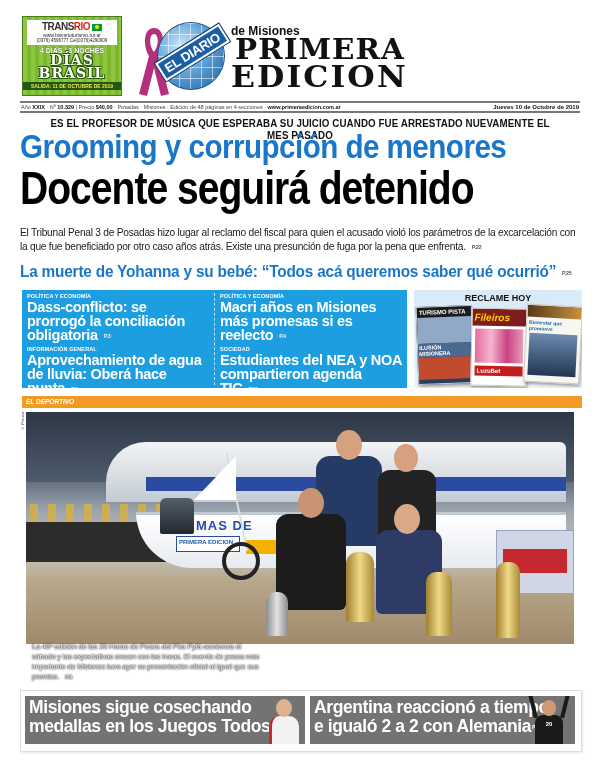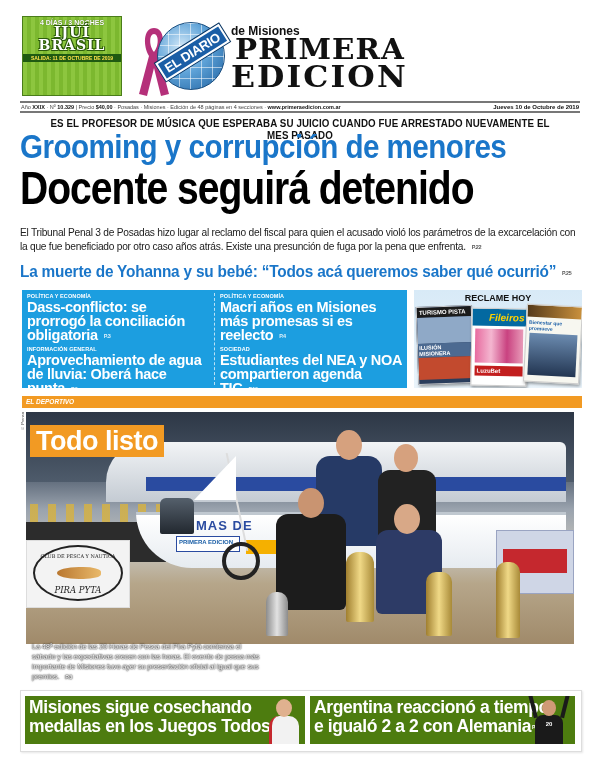--- a/index.html
+++ b/index.html
@@ -122,21 +122,21 @@
     background: linear-gradient(#d8eaf7, #eaf4fb); overflow: hidden;
   }
   .reclame-title { position: absolute; top: 3px; left: 0; right: 0; text-align: center; font-weight: bold; font-size: 9px; color: #111; }
   .mag { position: absolute; width: 56px; height: 78px; box-shadow: 1px 2px 3px rgba(0,0,0,0.35); border: 1px solid #ccc; overflow: hidden; }
   .mag1 { left: 3px; top: 16px; background: #2a3d5c; transform: rotate(-2deg); }
   .mag1 .m-head { background: #1b1b1b; color: #fff; font-size: 6px; font-weight: bold; padding: 2px 2px; }
   .mag1 .m-mid { background: #8fa9c7; height: 26px; }
   .mag1 .m-tag { background: #4c6a91; color: #fff; font-size: 5.5px; font-weight: bold; padding: 1px; }
   .mag1 .m-low { background: #c24a2e; height: 22px; }
   .mag2 { left: 57px; top: 18px; background: #fff; transform: rotate(1deg); }
-  .mag2 .m-head { background: #0369a1; color: #ffd200; font-size: 10px; font-weight: bold; padding: 3px 2px; text-align: right; font-style: italic; }
+  .mag2 .m-head { background: #7f1d1d; color: #ffd200; font-size: 10px; font-weight: bold; padding: 3px 2px; text-align: left; font-style: italic; }
   .mag2 .m-mid { background: linear-gradient(90deg, #e76b9f, #f4b6d0, #c94280, #e89ab8); height: 34px; margin: 3px; }
   .mag2 .m-low { background: #c21e1e; color: #fff; font-size: 6px; font-weight: bold; padding: 2px; margin: 0 3px; }
   .mag3 { left: 111px; top: 15px; background: #f7f7f0; transform: rotate(3deg); }
   .mag3 .m-head { background: linear-gradient(90deg, #553a1a, #c9903c); height: 12px; }
   .mag3 .m-tag { color: #1a5ea6; font-size: 5px; font-weight: bold; padding: 2px; }
   .mag3 .m-mid { background: linear-gradient(#6b8bb0, #233652); height: 42px; margin: 0 3px; }
 
   
   .sport-bar {
     position: absolute; left: 22px; top: 396px; width: 560px; height: 12px;
@@ -207,21 +207,21 @@
     text-shadow: 0 0 2px #000, 0 0 1px #000;
   }
   .photo-caption .page-ref { color: #fff; }
 
   
   .bottom-box {
     position: absolute; left: 20px; top: 690px; width: 562px; height: 62px;
     border: 1px solid #ddd; box-shadow: 1px 1px 2px rgba(0,0,0,0.1);
   }
   .bt {
-    position: absolute; top: 696px; height: 48px; background: #4d7c0f; overflow: hidden; text-decoration: underline;
+    position: absolute; top: 696px; height: 48px; background: #737373; overflow: hidden; text-decoration: underline;
   }
   .bt1 { left: 25px; width: 280px; }
   .bt2 { left: 310px; width: 265px; }
   .bt .bt-title {
     position: absolute; left: 4px; top: 2px; color: #fff; font-weight: bold;
     font-size: 17.5px; line-height: 19px; letter-spacing: -0.4px; white-space: nowrap;
   }
   .bt .page-ref { color: #fff; font-size: 5px; margin-left: 1px; }
   .athlete { position: absolute; right: 4px; top: 0; width: 34px; height: 48px; }
   .athlete .a-head { position: absolute; left: 9px; top: 3px; width: 16px; height: 18px; border-radius: 50%; background: #e0b18f; }
@@ -232,22 +232,27 @@
   .player .arm-l, .player .arm-r { position: absolute; top: -2px; width: 4px; height: 24px; background: #1a1a1a; }
   .player .arm-l { left: 2px; transform: rotate(-14deg); }
   .player .arm-r { right: 2px; transform: rotate(14deg); }
 </style>
 </head>
 <body>
 
 <div class="page">
 
   <div class="ad-left">
+    <div class="brand-box">
+      <div class="brand"><span>TRANS</span><span class="rio">RIO</span><span class="flag"></span></div>
+      <div class="web">www.transrioturismo.tur.ar</div>
+      <div class="phone">(0376) 4596777  Cel(0376)4290909</div>
+    </div>
     <div class="days">4 DÍAS / 3 NOCHES</div>
-    <div class="dest1">IJUÍ</div>
+    <div class="dest1">DÍAS</div>
     <div class="dest2">BRASIL</div>
     <div class="salida">SALIDA: 11 DE OCTUBRE DE 2019</div>
   </div>
 
   <div class="logo">
     <svg class="ribbon" viewBox="0 0 34 74">
       <path d="M17 4 C6 4 6 22 12 32 L2 70 L10 72 L17 44 L24 72 L32 70 L22 32 C28 22 28 4 17 4 Z M17 10 C22 10 22 22 17 28 C12 22 12 10 17 10 Z" fill="#b5307a"></path>
     </svg>
     <div class="globe">
         <div class="globe-lines"></div>
@@ -340,26 +345,20 @@
     <div class="boat-hull"></div>
     <div class="boat-text">MAS DE</div>
     <div class="hull-sticker">PRIMERA EDICION</div>
     <div class="hull-sticker2"></div>
     <div class="engine"></div>
     <div class="flag-pole"></div>
     <div class="flag-cloth"></div>
     <div class="side-banner">
         <div class="red"></div>
       </div>
-    <div class="banner-club">
-      <div class="oval"></div>
-      <div class="club-name">CLUB DE PESCA Y NAUTICA</div>
-      <div class="fish"></div>
-      <div class="pira">PIRA PYTA</div>
-    </div>
     <div class="man m1">
         <div class="body"></div>
         <div class="head"></div>
       </div>
     <div class="man m2">
         <div class="body"></div>
         <div class="head"></div>
       </div>
     <div class="bike"></div>
     <div class="man m3">
@@ -371,21 +370,20 @@
         <div class="head"></div>
       </div>
     <div class="trophy t1"></div>
     <div class="trophy t2"></div>
     <div class="trophy t3"></div>
     <div class="trophy t4"></div>
     <div class="trophy t5"></div>
     <div class="trophy t6"></div>
   </div>
 
-  <div class="photo-title">Todo listo</div>
   <div class="photo-caption">
     <span>La 48ª edición de las 20 Horas de Pesca del Pira Pytá comienza el sábado y las expectativas crecen con las horas. El evento de pesca más importante de Misiones tuvo ayer su presentación oficial al igual que sus premios.</span><span class="page-ref">P.3</span>
   </div>
 
   <div class="bottom-box"></div>
   <div class="bt bt1">
     <div class="bt-title">
       <div>Misiones sigue cosechando</div>
       <div><span>medallas en los Juegos Todos</span><span class="page-ref">P.11-12</span></div>
     </div>

